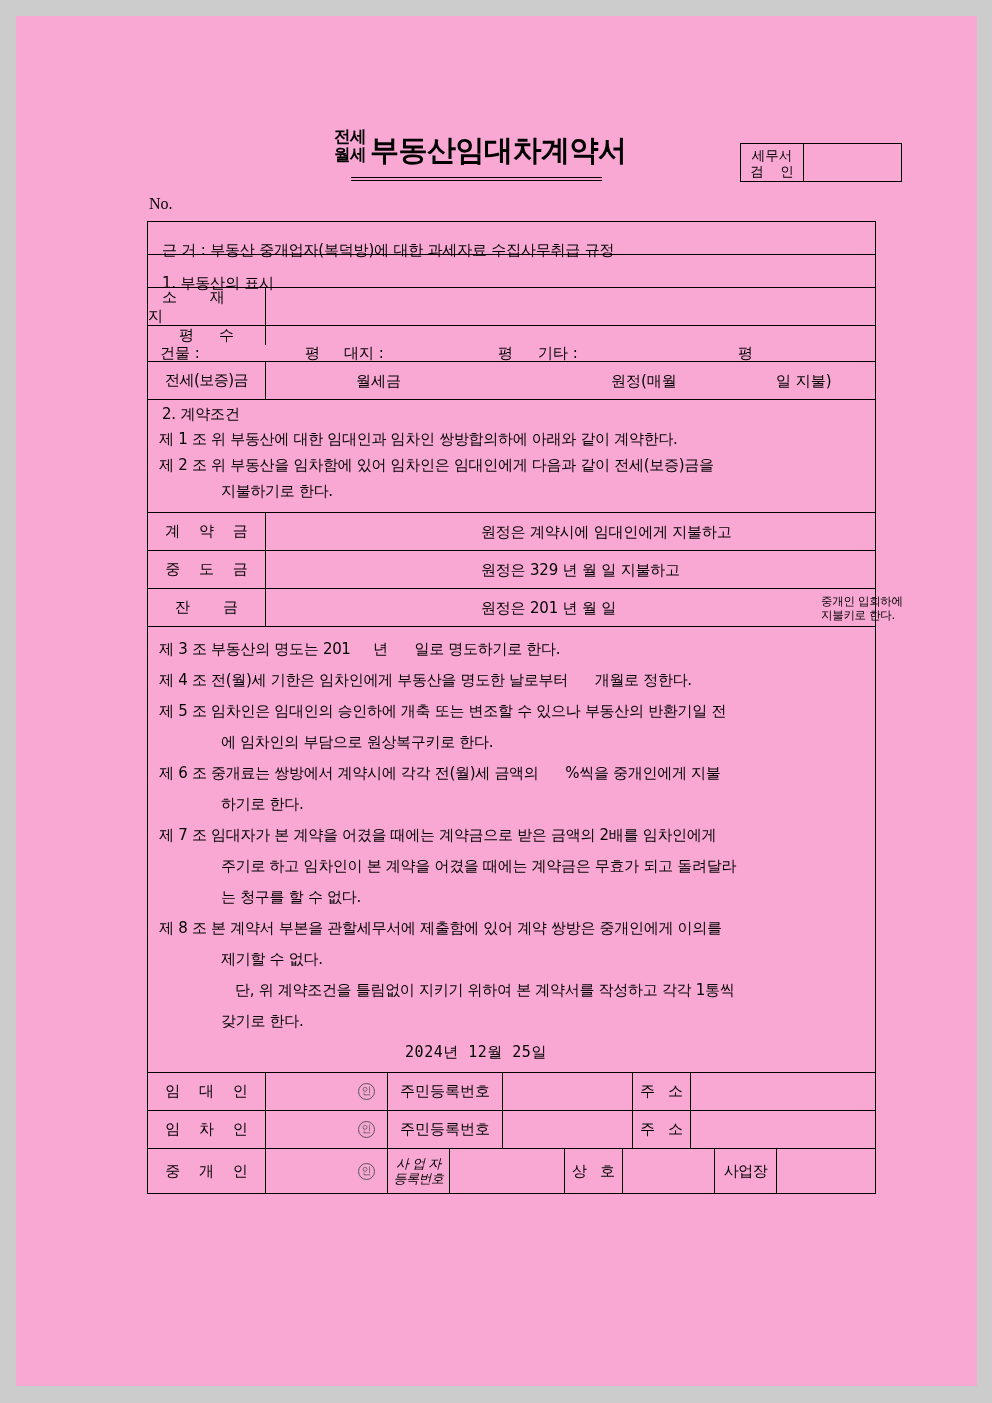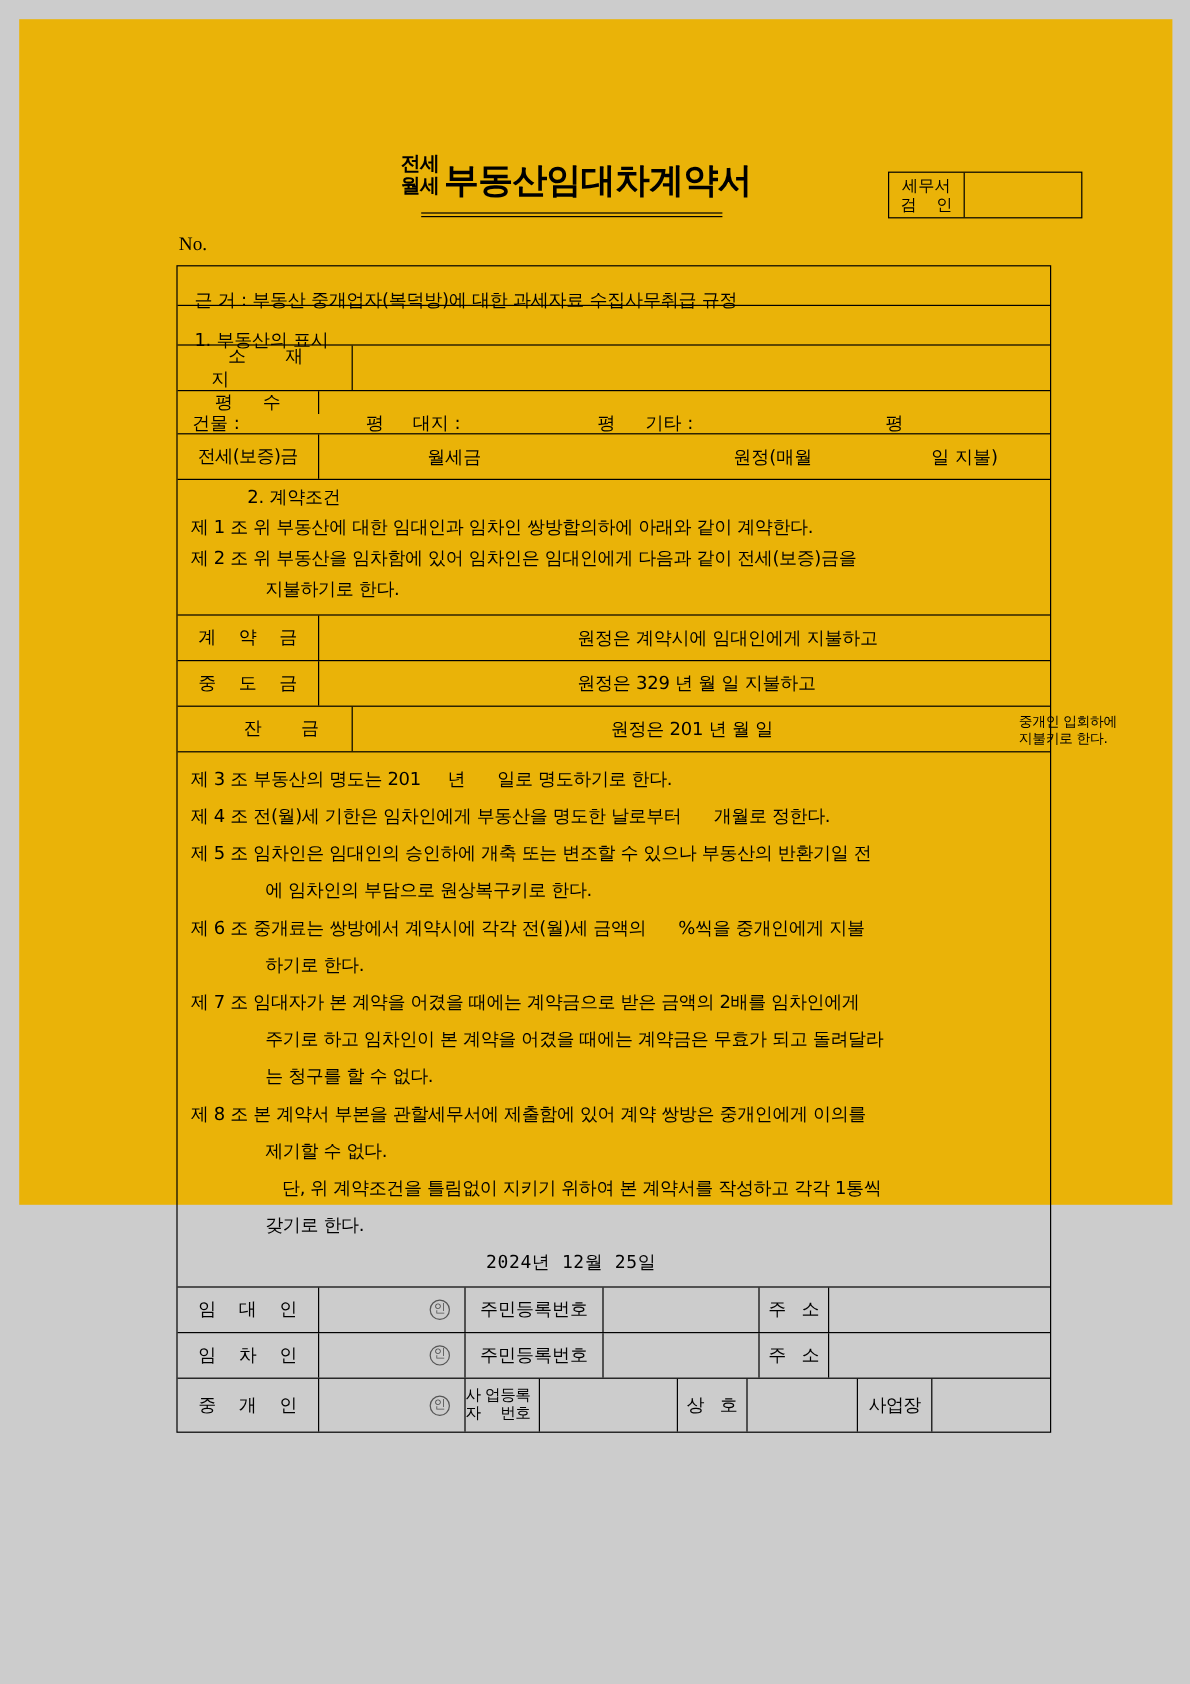--- a/index.html
+++ b/index.html
@@ -11,22 +11,22 @@
     height: 1403px;
     background: #cccccc;
     font-family: "Liberation Serif", "DejaVu Serif", serif;
     overflow: hidden;
   }
   .page {
     position: absolute;
     left: 16px;
     top: 16px;
     width: 961px;
-    height: 988px;
-    background: #eab308;
+    height: 1370px;
+    background: #f9a8d4;
   }
   .title-wrap {
     position: absolute;
     left: 318px;
     top: 112px;
     display: flex;
     align-items: flex-end;
   }
   .title-small {
     display: flex;
@@ -113,21 +113,21 @@
     border-right: 1.3px solid #000;
     box-sizing: border-box;
     display: flex;
     align-items: center;
     justify-content: center;
     font-size: 15px;
     font-family: "DejaVu Sans", sans-serif;
     color: #000;
   }
   .cell-label.spaced { letter-spacing: 7px; text-indent: 7px; }
-  .cell-label.spaced2 { letter-spacing: 14px; text-indent: 14px; margin-left: 28px; }
+  .cell-label.spaced2 { letter-spacing: 14px; text-indent: 14px; }
   .cell-label.spaced3 { letter-spacing: 10px; text-indent: 10px; }
   .cell-label.tight { letter-spacing: -0.5px; }
   .cell-body {
     flex: 1;
     box-sizing: border-box;
     position: relative;
     font-size: 15px;
     font-family: "DejaVu Sans", sans-serif;
     color: #000;
   }
@@ -168,21 +168,21 @@
   .j3 { left: 510px; }
 
   
   .conditions {
     border-bottom: 1.3px solid #000;
     padding: 5px 0 8px 14px;
     font-size: 15px;
     font-family: "DejaVu Sans", sans-serif;
     color: #000;
   }
-  .cond-title { margin-bottom: 2px; letter-spacing: -0.2px; margin-left: 44px; }
+  .cond-title { margin-bottom: 2px; letter-spacing: -0.2px; }
   .cond-line { line-height: 26px; letter-spacing: -0.3px; margin-left: -3px;}
   .cond-line.indent { padding-left: 62px; }
 
   .money-row { height: 38px; }
   .money-text {
     position: absolute;
     top: 50%;
     transform: translateY(-50%);
     left: 215px;
     font-size: 15px;
@@ -258,24 +258,25 @@
     color: #555;
     font-family: "DejaVu Sans", sans-serif;
   }
   .sig-jumin { width: 115px; min-width:115px; }
   .sig-jumin-val { width: 130px; min-width:130px; }
   .sig-addr { width: 58px; min-width:58px; letter-spacing: 4px; text-indent:4px; }
   .sig-addr-val { flex: 1; }
 
   .sig-bizlabel {
     width: 62px; min-width:62px;
-    flex-direction: row;
+    flex-direction: column;
     line-height: 15px;
     font-size: 13px;
     letter-spacing: -0.5px;
+    font-style: italic;
   }
   .sig-bizval { width: 115px; min-width:115px; }
   .sig-sangho { width: 58px; min-width:58px; letter-spacing: 4px; text-indent:4px;}
   .sig-sanghoval { width: 92px; min-width:92px; }
   .sig-site { width: 62px; min-width:62px; letter-spacing: -0.5px;}
   .sig-siteval { flex: 1; }
 </style>
 </head>
 <body>
 

